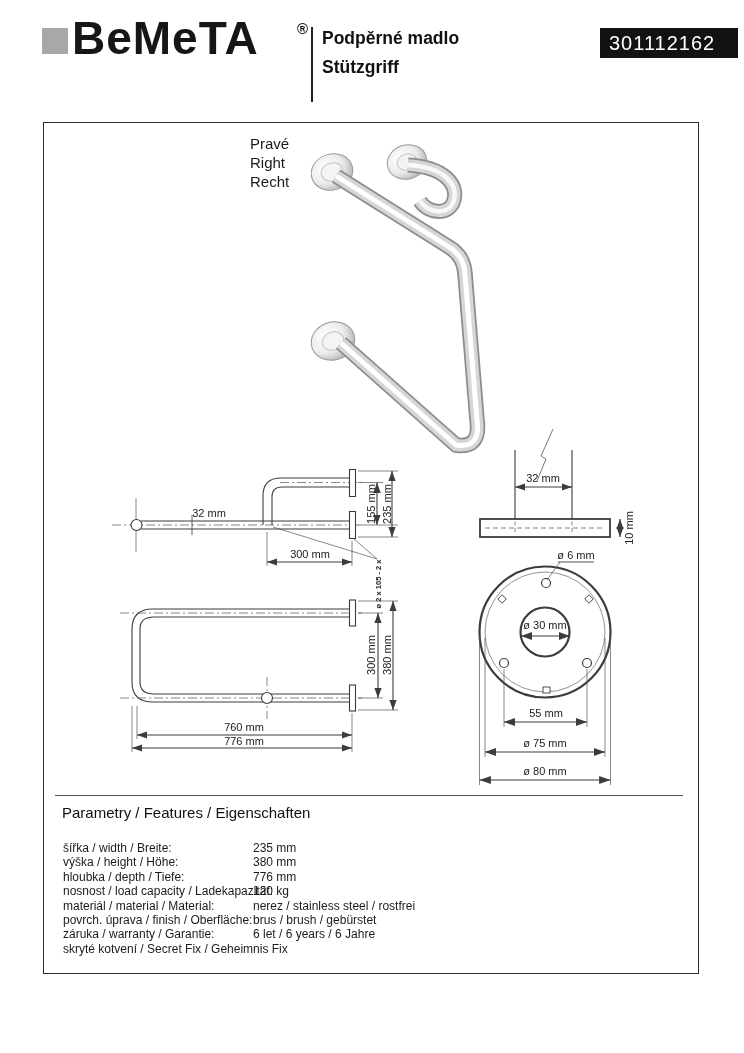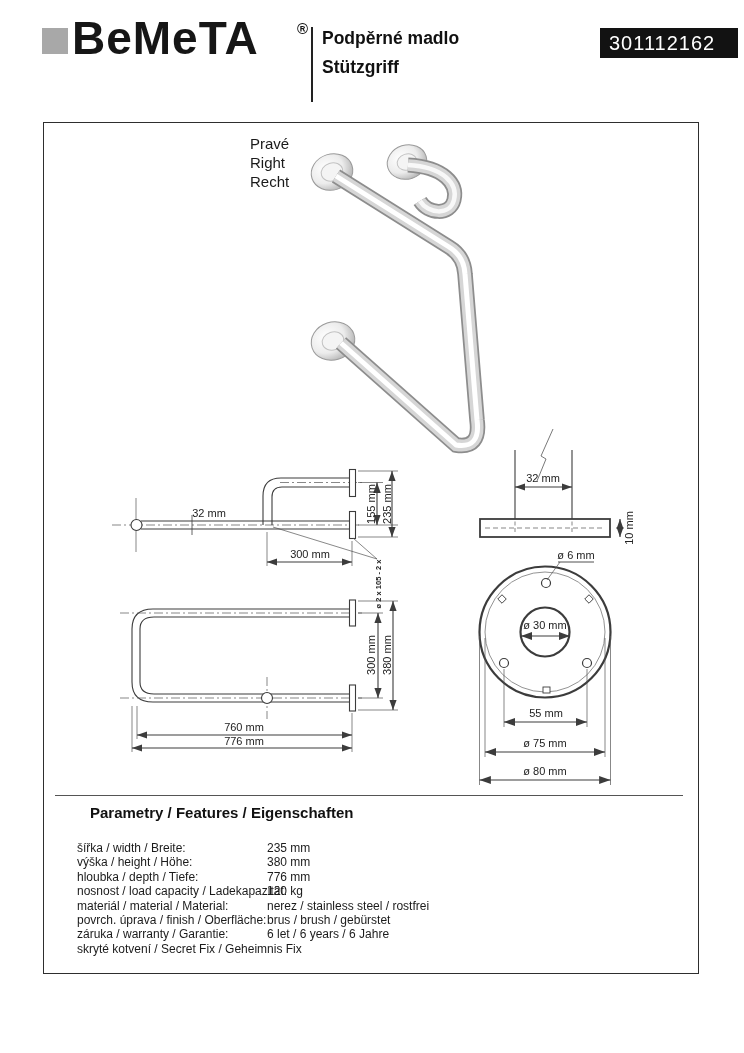--- a/index.html
+++ b/index.html
@@ -15,24 +15,24 @@
   .titles .t{font-size:17.5px;font-weight:bold;line-height:29px;white-space:nowrap;color:#111;}
   .code-box{left:600px;top:28px;width:138px;height:30px;background:#121212;}
   .code-box span{display:block;padding-left:9px;line-height:30px;font-size:20px;font-weight:normal;
                  color:#ffffff;letter-spacing:1px;}
   
   .main-box{left:43px;top:122px;width:654px;height:850px;border:1.5px solid #2e2e2e;}
   .orientation{left:250px;top:134px;font-size:15px;line-height:19px;color:#1a1a1a;}
   .drawings-svg{left:0;top:0;width:744px;height:1053px;pointer-events:none;}
   .inner-divider{left:55px;top:795px;width:628px;height:1px;background:#555;}
   
-  .params-title{left:62px;top:804px;font-size:15px;font-weight:bold;color:#111;margin-left:28px;}
+  .params-title{left:62px;top:804px;font-size:15px;font-weight:normal;color:#111;}
   .params{left:63px;top:841px;width:620px;font-size:12px;line-height:14.4px;color:#1b1b1b;}
   .prow{display:flex;}
-  .prow .lab{width:190px;flex:0 0 190px;white-space:nowrap;margin-left:14px;}
+  .prow .lab{width:190px;flex:0 0 190px;white-space:nowrap;}
   .prow .val{white-space:nowrap;}
   .help{left:440px;top:981px;width:260px;text-align:right;font-size:34px;font-weight:bold;
         letter-spacing:0.5px;color:#161616;}
 </style>
 </head>
 <body>
 
 <div class="page">
 
   <div class="abs logo-square"></div>

